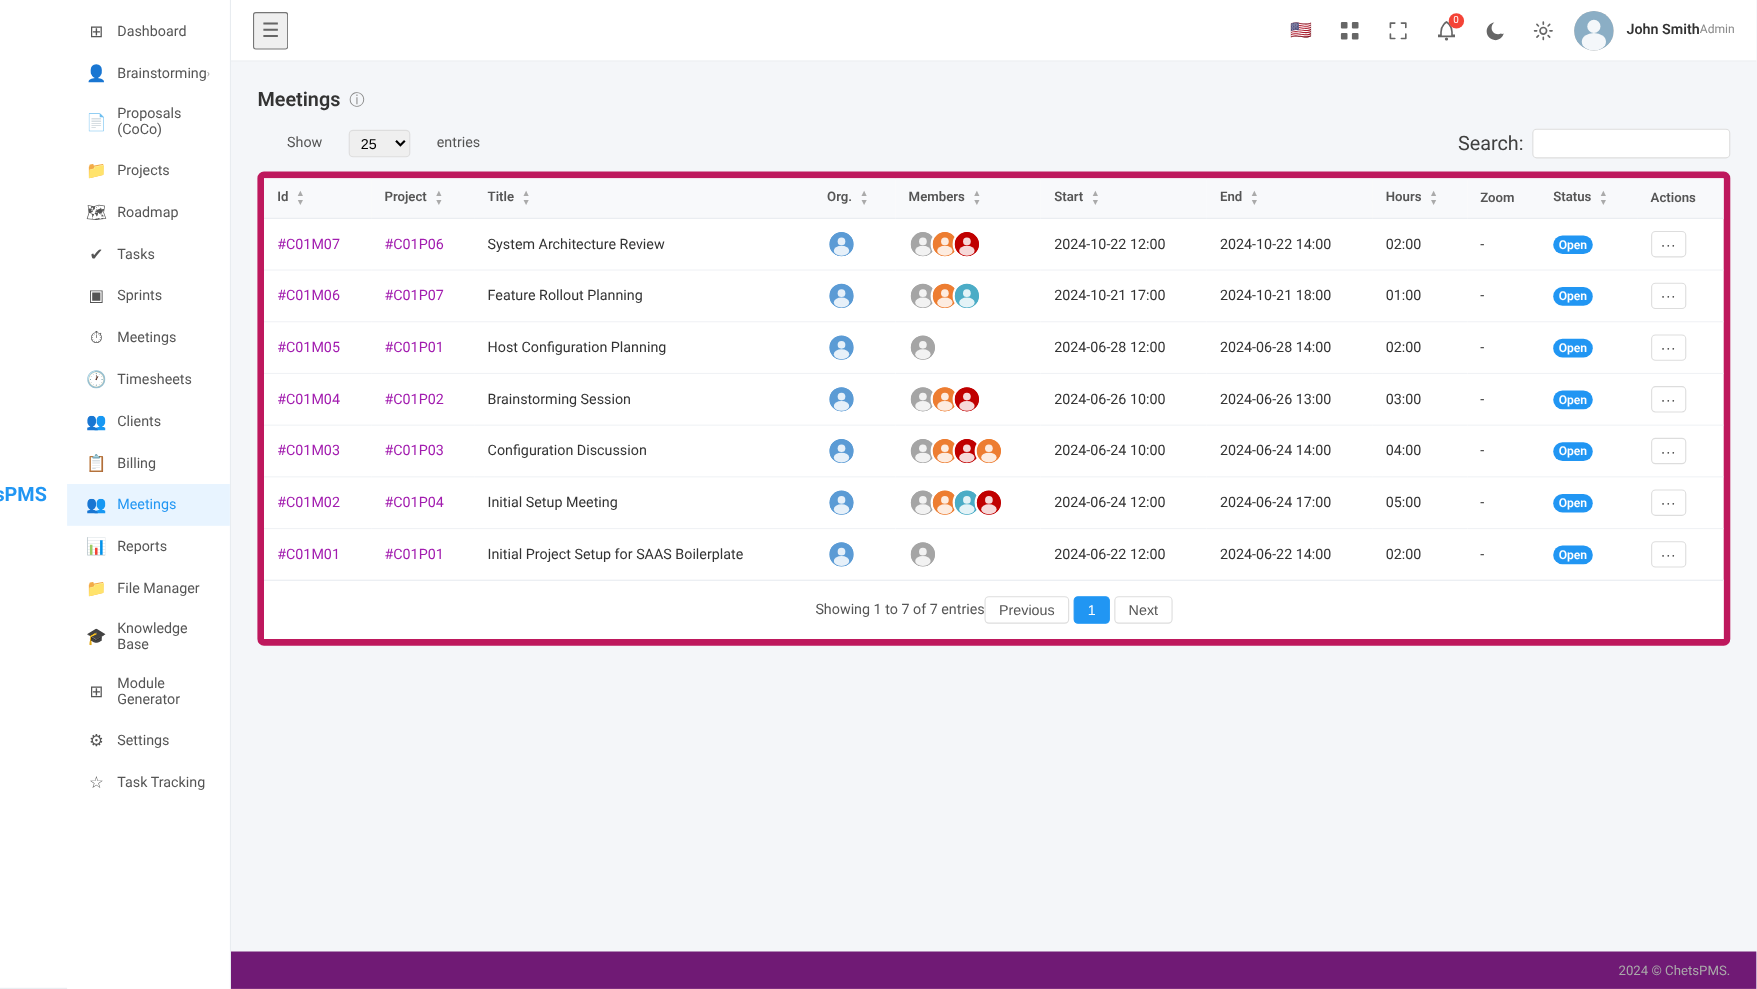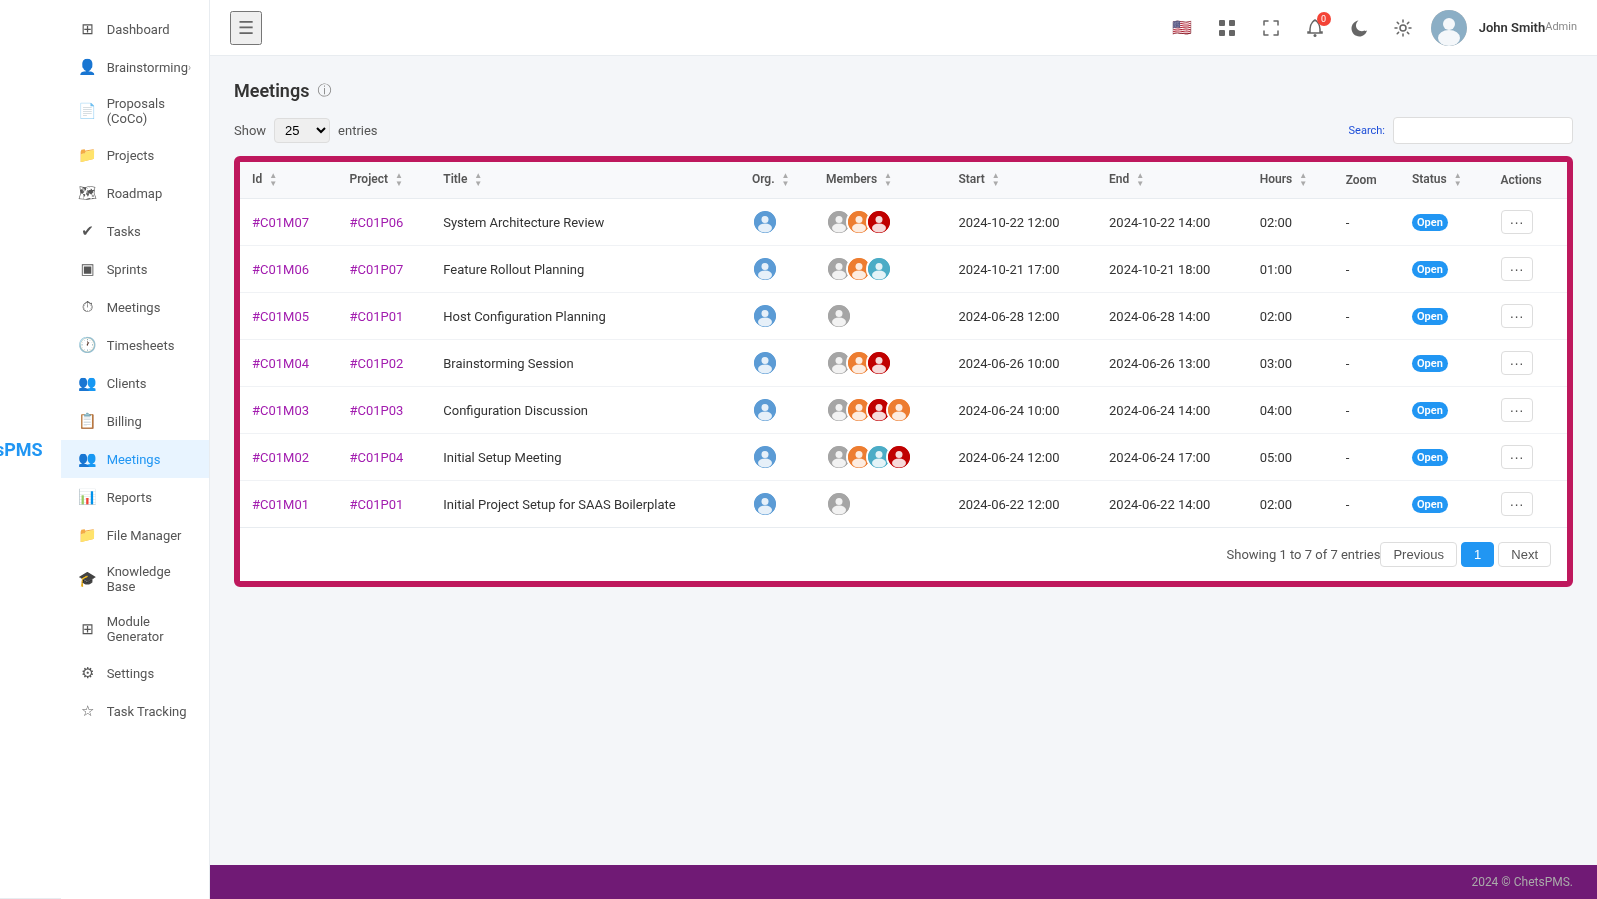--- a/index.html
+++ b/index.html
@@ -33,43 +33,43 @@
     
     .page-body { flex: 1; overflow-y: auto; padding: 24px; }
     .page-header { display: flex; align-items: center; justify-content: space-between; margin-bottom: 16px; }
     .page-title { font-size: 18px; font-weight: 600; display: flex; align-items: center; gap: 6px; }
     .page-title-icon { font-size: 14px; color: #888; cursor: pointer; }
     .btn-primary { background: #2196F3; color: #fff; border: none; border-radius: 4px; width: 32px; height: 32px; font-size: 20px; display: flex; align-items: center; justify-content: center; cursor: pointer; }
     .status-select { border: 1px solid #ddd; border-radius: 4px; padding: 5px 10px; color: #888; font-size: 13px; background: #fff; min-width: 140px; }
 
     
     .table-controls { display: flex; align-items: center; justify-content: space-between; margin-bottom: 12px; }
-    .show-entries { display: flex; align-items: center; gap: 8px; font-size: 13px; color: #555; }
+    .show-entries { display: flex; align-items: center; gap: 24px; font-size: 13px; color: #555; margin-left: 27px; }
     .show-entries select { border: 1px solid #ddd; border-radius: 4px; padding: 3px 6px; font-size: 13px; }
     .search-box { display: flex; align-items: center; gap: 8px; }
-    .search-label { font-size: 11px; color: #1d4ed8; }
+    .search-label { font-size: 18px; color: #404040; }
     .search-input { border: 1px solid #ddd; border-radius: 4px; padding: 5px 10px; font-size: 13px; width: 180px; }
 
     
     .table-container { background: #fff; border-radius: 6px; border: 6px solid #be185d; overflow: hidden; }
     table { width: 100%; border-collapse: collapse; }
     thead { background: #f8f9fb; }
     th { padding: 10px 12px; text-align: left; font-size: 12px; font-weight: 600; color: #555; border-bottom: 1px solid #e8ecf0; white-space: nowrap; }
     th .sort-icons { display: inline-flex; flex-direction: column; margin-left: 4px; vertical-align: middle; font-size: 8px; color: #aaa; line-height: 1; }
     td { padding: 10px 12px; border-bottom: 1px solid #f0f2f5; font-size: 13px; vertical-align: middle; }
     tr:last-child td { border-bottom: none; }
     .link-cell { color: #a21caf; text-decoration: none; cursor: pointer; }
     .status-badge { background: #2196F3; color: #fff; border-radius: 12px; padding: 2px 5px; font-size: 11px; font-weight: 600; display: inline-block; }
     .actions-btn { background: none; border: 1px solid #ddd; border-radius: 4px; padding: 3px 8px; cursor: pointer; color: #555; font-size: 14px; }
     .avatar-stack { display: flex; align-items: center; }
     .avatar-item { width: 26px; height: 26px; border-radius: 50%; border: 2px solid #fff; margin-left: -6px; background: #ccc; display: flex; align-items: center; justify-content: center; font-size: 10px; color: #fff; overflow: hidden; }
     .avatar-item:first-child { margin-left: 0; }
 
     
-    .table-footer { display: flex; align-items: center; justify-content: flex-end; padding: 14px 16px; font-size: 13px; color: #555; background: #fff; border-top: 1px solid #e8ecf0; }
+    .table-footer { display: flex; align-items: center; justify-content: center; padding: 14px 16px; font-size: 13px; color: #555; background: #fff; border-top: 1px solid #e8ecf0; }
     .pagination { display: flex; align-items: center; gap: 4px; }
     .page-btn { border: 1px solid #ddd; background: #fff; border-radius: 4px; padding: 4px 12px; cursor: pointer; font-size: 13px; color: #555; }
     .page-btn.active { background: #2196F3; color: #fff; border-color: #2196F3; }
 
     
     .page-footer { text-align: right; padding: 10px 24px; font-size: 12px; color: #aaa; background: #701a75; }
   </style>
 </head>
 <body>
 

